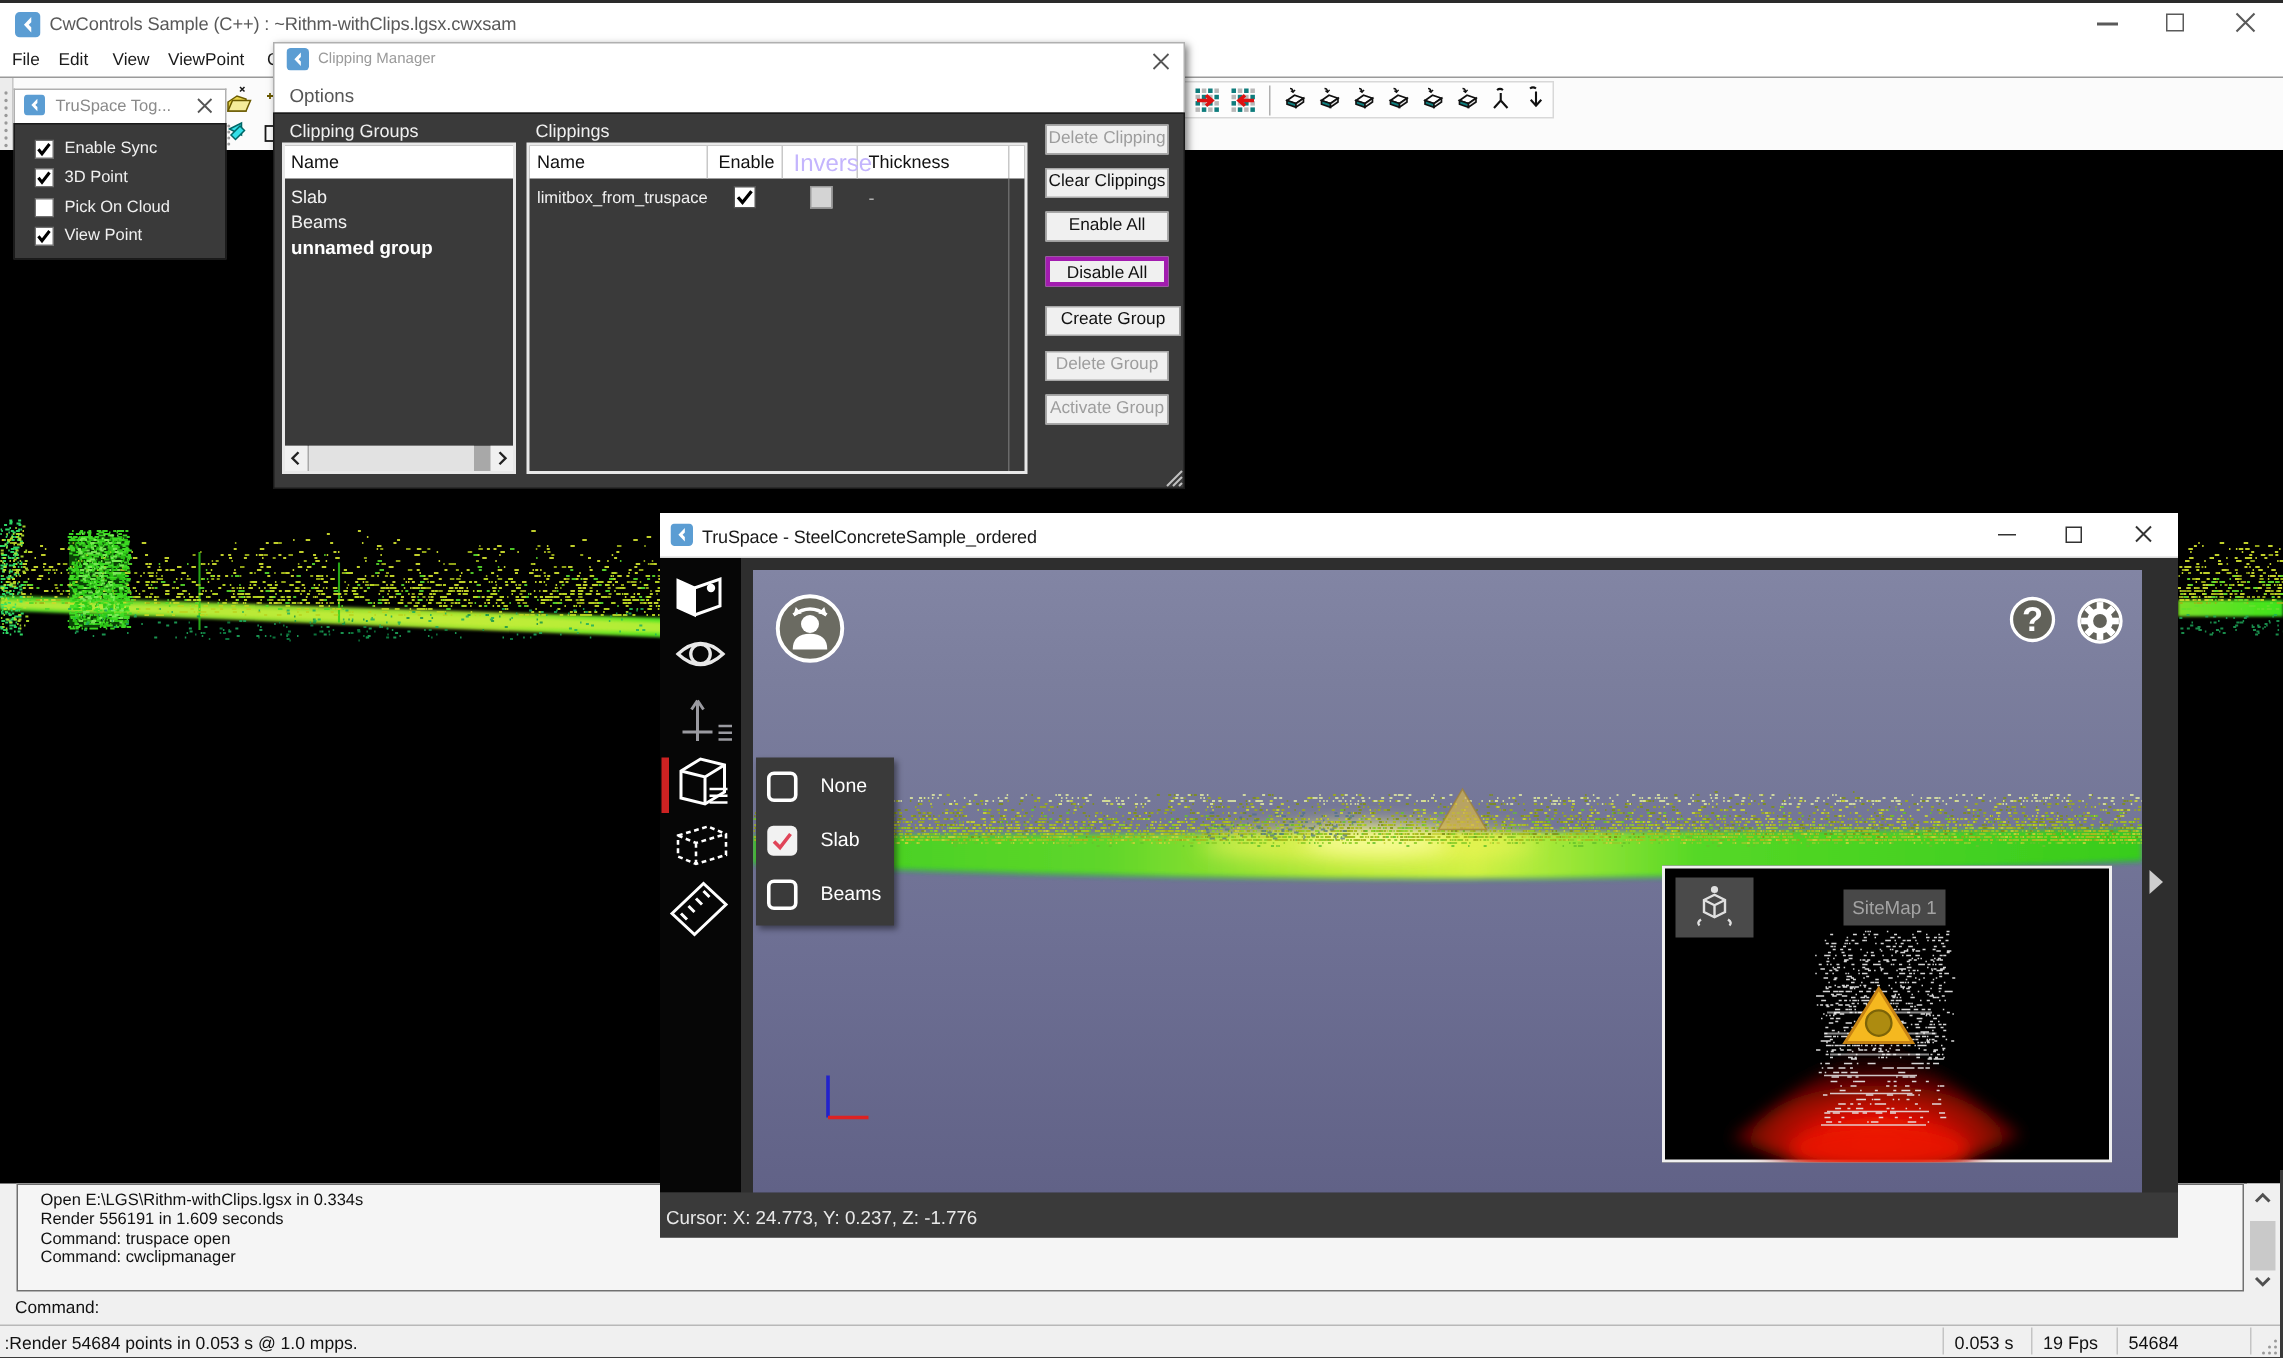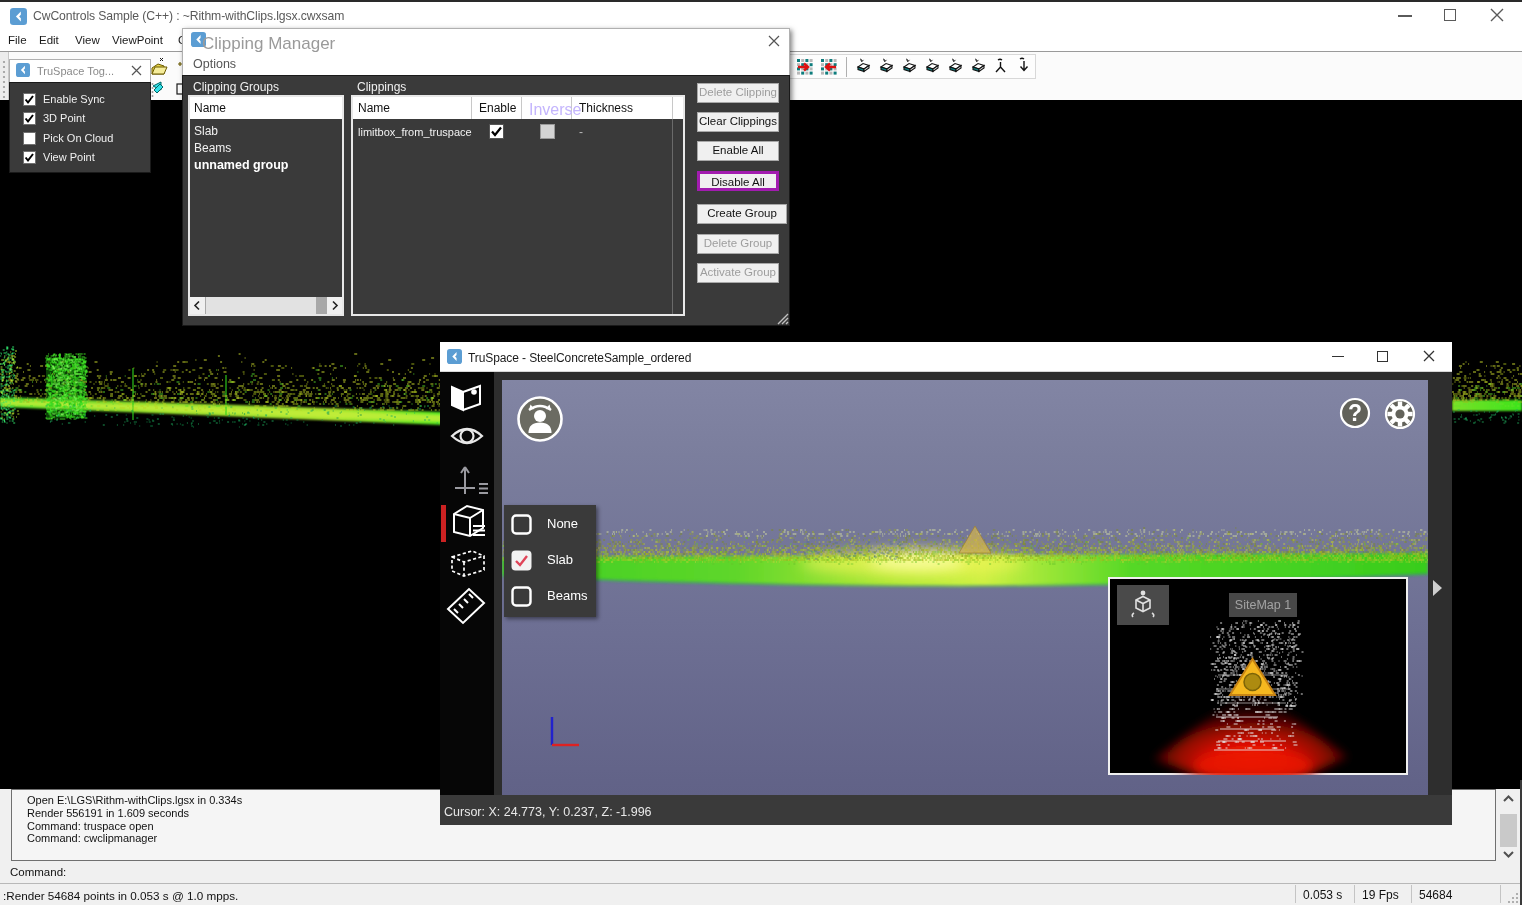--- a/index.html
+++ b/index.html
@@ -358,21 +358,21 @@
     <svg class="abs" style="left:686px;top:248px;z-index:5" width="34" height="30" viewBox="0 0 34 30">
 <g stroke="#e0e0e0" fill="none" stroke-width="1.6">
 <path d="M10 10 L17 6.5 L24 10 L24 18 L17 21.5 L10 18 Z"></path>
 <path d="M10 10 L17 13.5 L24 10 M17 13.5 L17 21.5"></path>
 <circle cx="17" cy="3" r="1.6" fill="#e0e0e0"></circle>
 <path d="M8 23 q-3 2 -1 4 M26 23 q3 2 1 4"></path>
 </g>
     </svg>
     <div class="abs" style="left:789px;top:251px;width:68px;height:24px;z-index:5;background:#484848;color:#a3a3a3;font-size:12.5px;text-align:center;line-height:24px">SiteMap 1</div>
     <div class="abs" style="left:0;top:453px;width:1012px;height:30px;background:#3a3a3a"></div>
-    <div class="abs" style="left:4px;top:463px;font-size:12.5px;color:#e8e8e8">Cursor: X: 24.773, Y: 0.237, Z: -1.996</div>
+    <div class="abs" style="left:4px;top:463px;font-size:12.5px;color:#e8e8e8">Cursor: X: 24.773, Y: 0.237, Z: -1.776</div>
   </div>
 <div class="abs" style="left:9px;top:59px;width:142px;height:114px;z-index:20" id="tog">
     <div class="abs" style="left:0;top:0;width:142px;height:23px;background:#fff;border:1px solid #b0b0b0;border-bottom:none"></div>
     <svg class="abs" style="left:7px;top:4px" width="14" height="14" viewBox="0 0 16 16">
 <rect x="0" y="0" width="16" height="16" rx="3" fill="#5b9dd3"></rect>
 <path d="M10.2 3.2 L5.6 8 L10.2 12.8 L10.2 9.6 L8.6 8 L10.2 6.4 Z" fill="#fff"></path>
 </svg>
     <div class="abs" style="left:28px;top:6px;font-size:11px;color:#8a8a8a">TruSpace Tog...</div>
     <svg class="abs" style="left:122px;top:6px" width="11" height="11" viewBox="0 0 11 11">
       <path d="M1 1 L10 10 M10 1 L1 10" stroke="#555" stroke-width="1.2"></path>
@@ -397,21 +397,21 @@
       <path d="M2.6 6.5 L5 9.5 L10 3" stroke="#000" stroke-width="2" fill="none"></path>
     </svg>
     <div class="abs" style="left:34px;top:92px;font-size:11px;color:#f0f0f0">View Point</div>
   </div>
 <div class="abs" style="left:182px;top:28px;width:608px;height:298px;z-index:21;box-shadow:2px 2px 5px rgba(0,0,0,0.5)" id="cm">
     <div class="abs" style="left:0;top:0;width:608px;height:47px;background:#fff;border:1px solid #b0b0b0;border-bottom:none"></div>
     <svg class="abs" style="left:9px;top:4px" width="15" height="15" viewBox="0 0 16 16">
 <rect x="0" y="0" width="16" height="16" rx="3" fill="#5b9dd3"></rect>
 <path d="M10.2 3.2 L5.6 8 L10.2 12.8 L10.2 9.6 L8.6 8 L10.2 6.4 Z" fill="#fff"></path>
 </svg>
-    <div class="abs" style="left:20px;top:6px;font-size:17px;color:#9a9a9a">Clipping Manager</div>
+    <div class="abs" style="left:30px;top:6px;font-size:10px;color:#9a9a9a">Clipping Manager</div>
     <svg class="abs" style="left:586px;top:7px" width="12" height="12" viewBox="0 0 12 12">
       <path d="M1 1 L11 11 M11 1 L1 11" stroke="#555" stroke-width="1.2"></path>
     </svg>
     <div class="abs" style="left:11px;top:29px;font-size:12.5px;color:#555">Options</div>
     <div class="abs dlg" style="left:0;top:47px;width:608px;height:251px;border:1px solid #1a1a1a"></div>
     <div class="abs" style="left:11px;top:52px;font-size:12px;color:#f0f0f0">Clipping Groups</div>
     <div class="abs" style="left:175px;top:52px;font-size:12px;color:#f0f0f0">Clippings</div>
     <div class="abs" style="left:6px;top:67px;width:156px;height:221px;border:2px solid #e8e8e8;background:#3a3a3a"></div>
     <div class="abs" style="left:8px;top:69px;width:152px;height:22px;background:#fff"></div>
     <div class="abs" style="left:12px;top:73px;font-size:12px;color:#111">Name</div>

